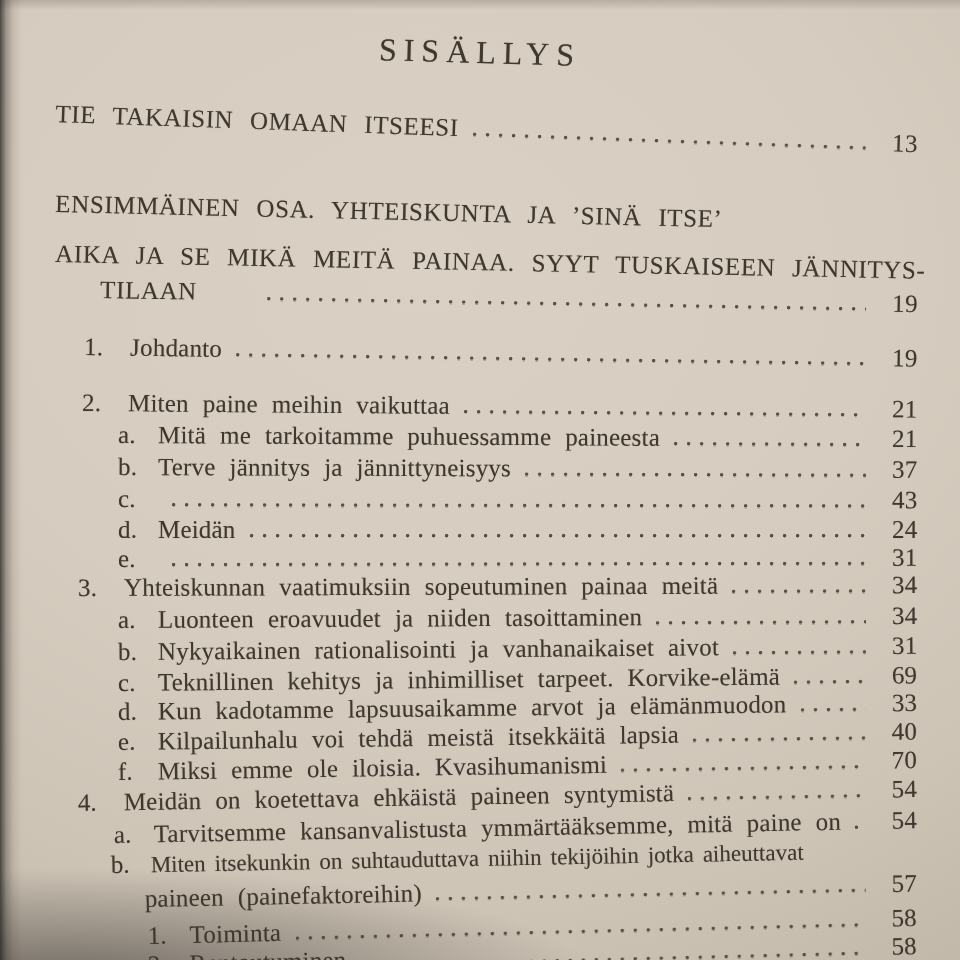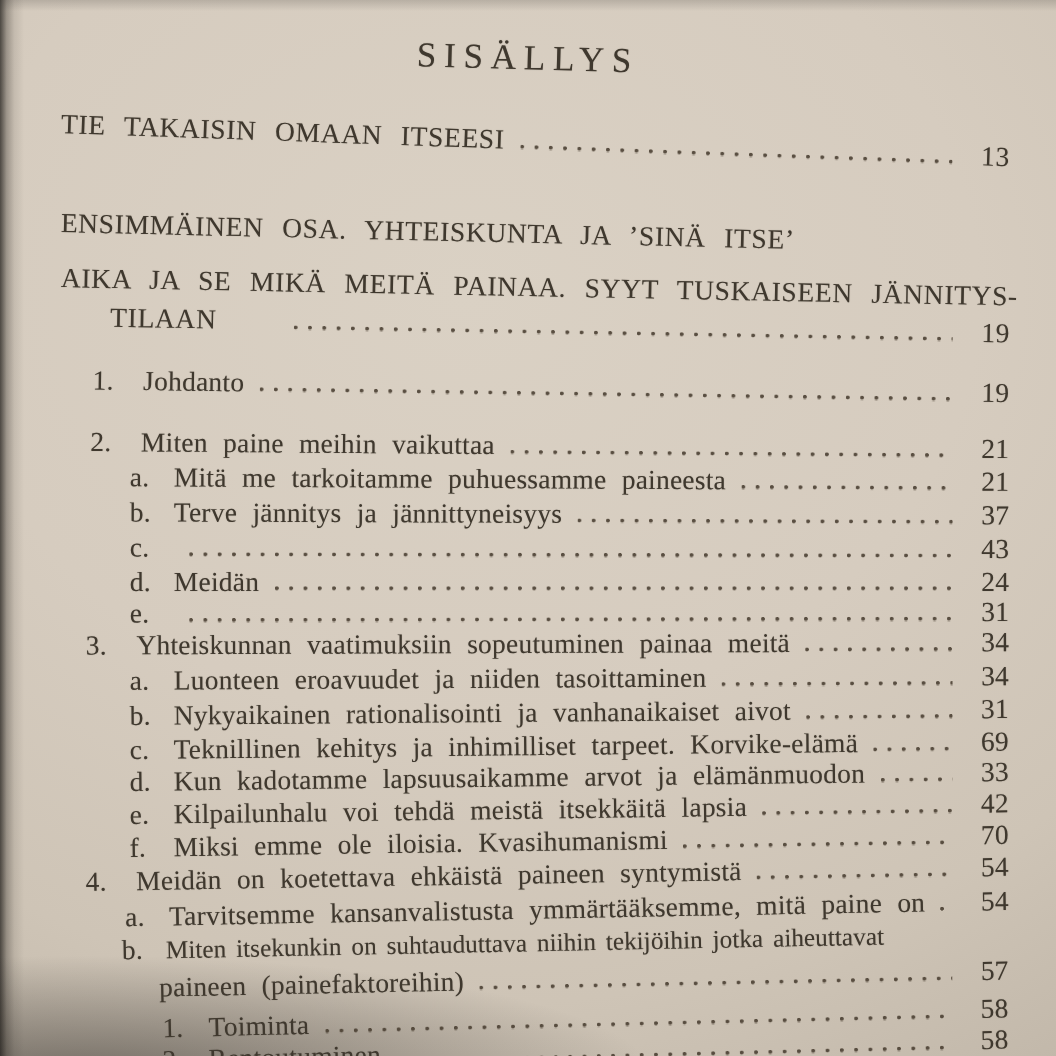--- a/index.html
+++ b/index.html
@@ -154,21 +154,21 @@
     <span class="lbl let">d.</span>
     <span class="txt">Kun kadotamme lapsuusaikamme arvot ja elämänmuodon</span>
     <span class="leader"></span>
     <span class="pg">33</span>
   </div>
 
   <div class="row" style="top:728px;left:118px;--tilt:-.75deg">
     <span class="lbl let">e.</span>
     <span class="txt">Kilpailunhalu voi tehdä meistä itsekkäitä lapsia</span>
     <span class="leader"></span>
-    <span class="pg">42</span>
+    <span class="pg">40</span>
   </div>
 
   <div class="row" style="top:758px;left:118px;--tilt:-.85deg">
     <span class="lbl let">f.</span>
     <span class="txt">Miksi emme ole iloisia. Kvasihumanismi</span>
     <span class="leader"></span>
     <span class="pg">70</span>
   </div>
 
   <div class="row" style="top:789px;left:78px;--tilt:-.95deg">

